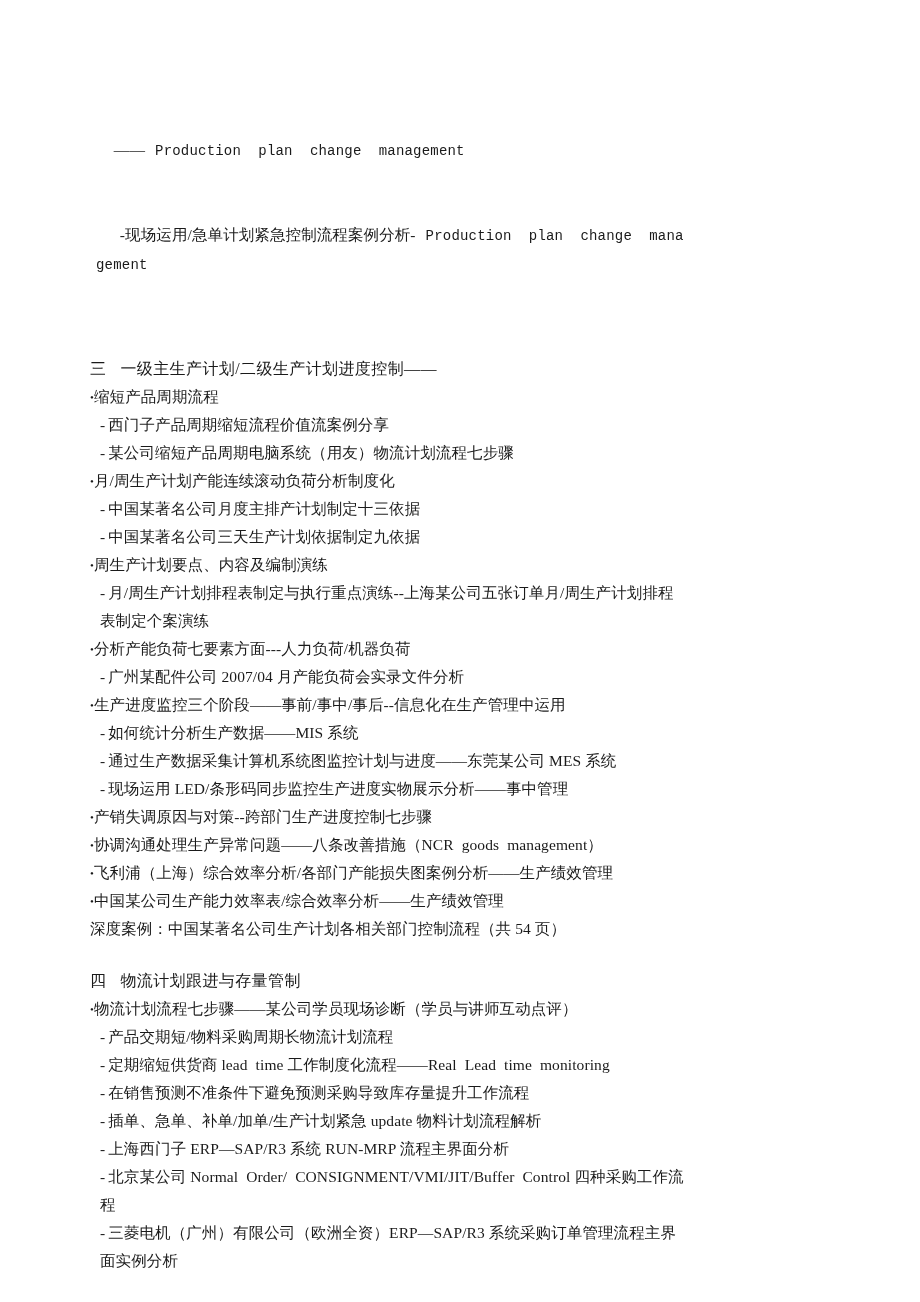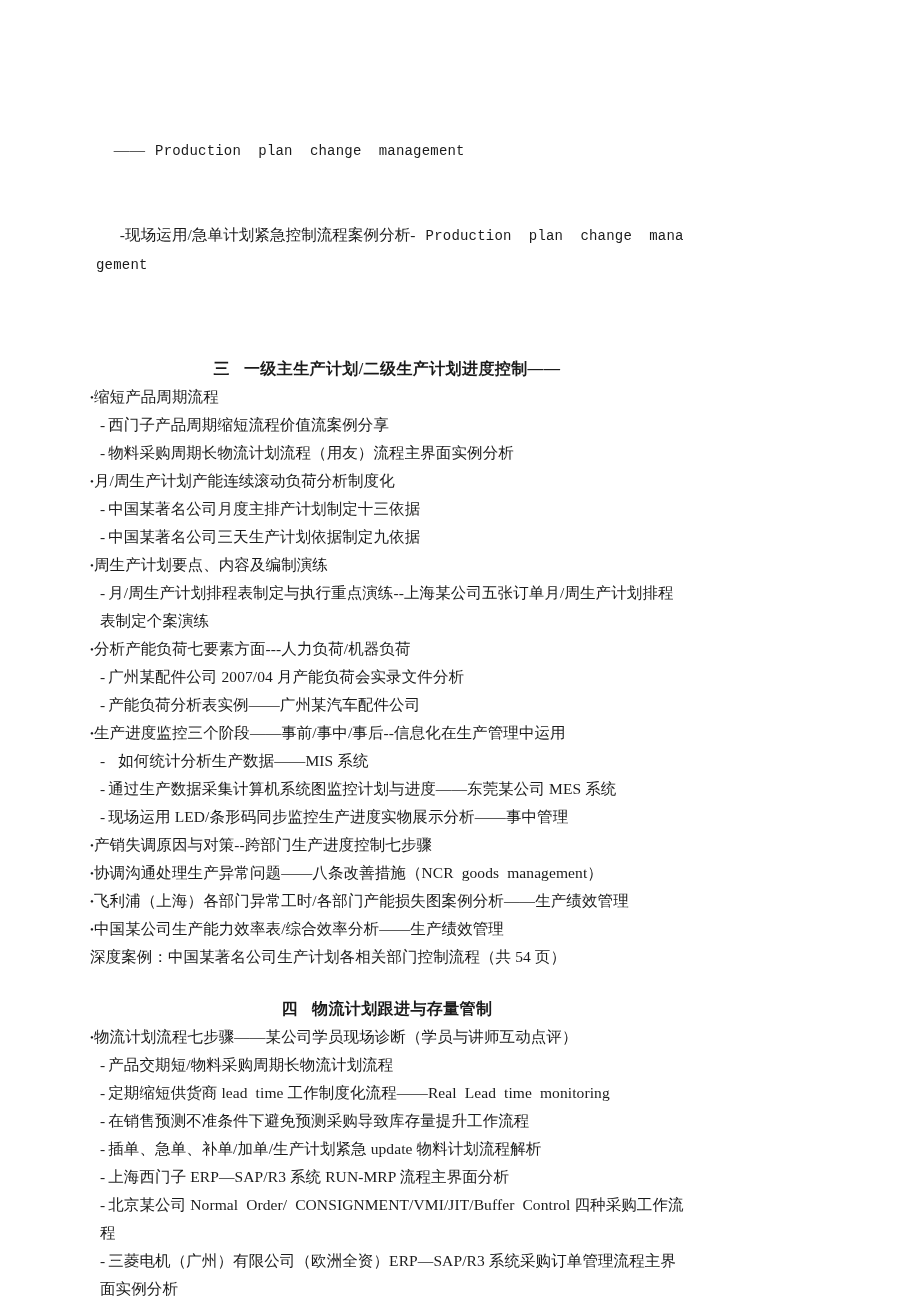--- a/index.html
+++ b/index.html
@@ -50,26 +50,25 @@
   
   .bullet {
     padding-left: 0px;
   }
   .bullet-mark {
     font-size: 11px;
     vertical-align: 1px;
     margin-right: 0px;
   }
   .section-heading {
-    font-weight: bold;
+    font-weight: normal;
     font-size: 16px;
     line-height: 28px;
     margin-top: 24px;
     letter-spacing: 0.4px;
-    text-align: center;
   }
   .heading-num {
     margin-right: 14px;
   }
   .sub-eng {
     padding-left: 18px;
   }
   .plain {
     padding-left: 0px;
   }
@@ -92,36 +91,35 @@
     <div class="gap-md"></div>
 
     <div class="section-heading">
       <span class="heading-num">三</span><span>一级主生产计划/二级生产计划进度控制——</span>
     </div>
 
 
     <div>
       <div class="line bullet"><span class="bullet-mark">•</span><span>缩短产品周期流程</span></div>
       <div class="line sub"><span>-</span><span style="margin-left:3px">西门子产品周期缩短流程价值流案例分享</span></div>
-      <div class="line sub"><span>-</span><span style="margin-left:3px">物料采购周期长物流计划流程（用友）流程主界面实例分析</span></div>
+      <div class="line sub"><span>-</span><span style="margin-left:3px">某公司缩短产品周期电脑系统（用友）物流计划流程七步骤</span></div>
       <div class="line bullet"><span class="bullet-mark">•</span><span>月/周生产计划产能连续滚动负荷分析制度化</span></div>
       <div class="line sub"><span>-</span><span style="margin-left:3px">中国某著名公司月度主排产计划制定十三依据</span></div>
       <div class="line sub"><span>-</span><span style="margin-left:3px">中国某著名公司三天生产计划依据制定九依据</span></div>
       <div class="line bullet"><span class="bullet-mark">•</span><span>周生产计划要点、内容及编制演练</span></div>
       <div class="line sub"><span>-</span><span style="margin-left:3px">月/周生产计划排程表制定与执行重点演练--上海某公司五张订单月/周生产计划排程表制定个案演练</span></div>
       <div class="line bullet"><span class="bullet-mark">•</span><span>分析产能负荷七要素方面---人力负荷/机器负荷</span></div>
       <div class="line sub"><span>-</span><span style="margin-left:3px">广州某配件公司 2007/04 月产能负荷会实录文件分析</span></div>
-      <div class="line sub"><span>-</span><span style="margin-left:3px">产能负荷分析表实例——广州某汽车配件公司</span></div>
       <div class="line bullet"><span class="bullet-mark">•</span><span>生产进度监控三个阶段——事前/事中/事后--信息化在生产管理中运用</span></div>
-      <div class="line sub"><span>-</span><span style="margin-left:13px">如何统计分析生产数据——MIS 系统</span></div>
+      <div class="line sub"><span>-</span><span style="margin-left:3px">如何统计分析生产数据——MIS 系统</span></div>
       <div class="line sub"><span>-</span><span style="margin-left:3px">通过生产数据采集计算机系统图监控计划与进度——东莞某公司 MES 系统</span></div>
       <div class="line sub"><span>-</span><span style="margin-left:3px">现场运用 LED/条形码同步监控生产进度实物展示分析——事中管理</span></div>
       <div class="line bullet"><span class="bullet-mark">•</span><span>产销失调原因与对策--跨部门生产进度控制七步骤</span></div>
       <div class="line bullet"><span class="bullet-mark">•</span><span>协调沟通处理生产异常问题——八条改善措施（NCR  goods  management）</span></div>
-      <div class="line bullet"><span class="bullet-mark">•</span><span>飞利浦（上海）各部门异常工时/各部门产能损失图案例分析——生产绩效管理</span></div>
+      <div class="line bullet"><span class="bullet-mark">•</span><span>飞利浦（上海）综合效率分析/各部门产能损失图案例分析——生产绩效管理</span></div>
       <div class="line bullet"><span class="bullet-mark">•</span><span>中国某公司生产能力效率表/综合效率分析——生产绩效管理</span></div>
     </div>
 
     <div class="line plain">深度案例：中国某著名公司生产计划各相关部门控制流程（共 54 页）</div>
 
     <div class="gap-md"></div>
 
     <div class="section-heading" style="margin-top:0">
       <span class="heading-num">四</span><span>物流计划跟进与存量管制</span>
     </div>

